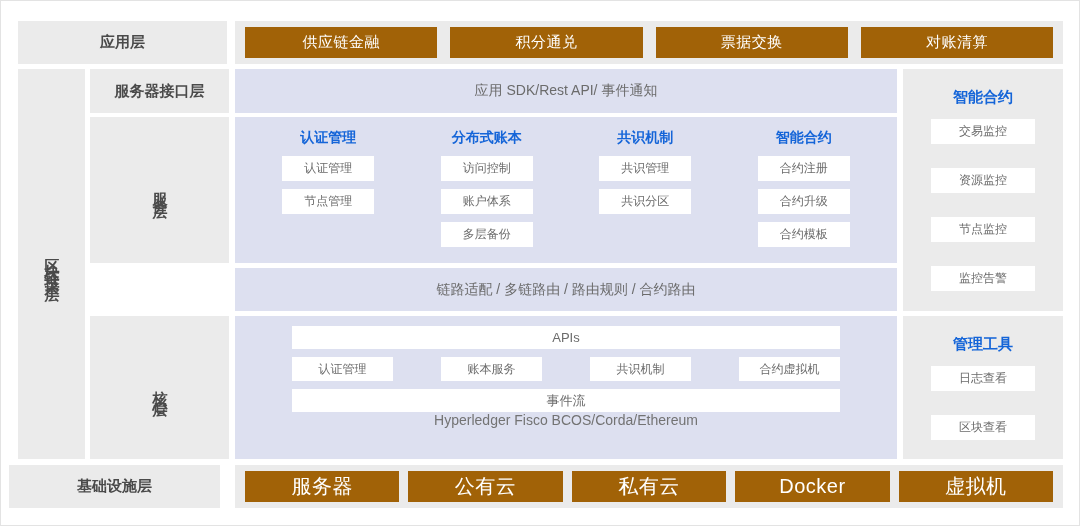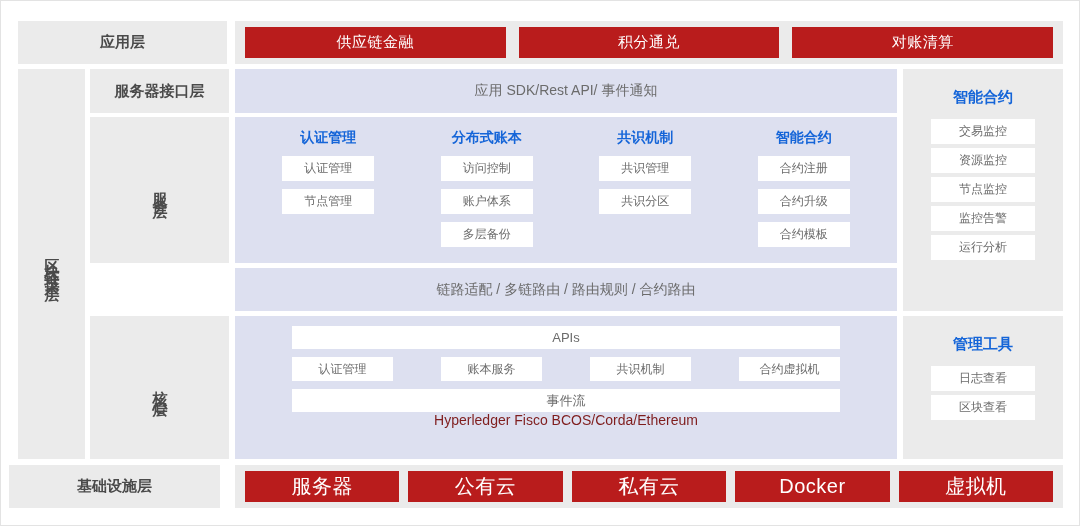--- a/index.html
+++ b/index.html
@@ -13,21 +13,21 @@
     position:relative;
     width:1080px;height:526px;
     background:#ffffff;
     border:1px solid #e3e3e3;
     box-sizing:border-box;
   }
   
   .gray{background:#ebebeb;}
   .lav{background:#dde0f0;}
   .blue-btn{
-    background:#b91c1c;color:#ffffff;
+    background:#a16207;color:#ffffff;
     display:flex;align-items:center;justify-content:center;
     font-size:15px;font-weight:400;letter-spacing:.5px;
   }
   .label-box{
     display:flex;align-items:center;justify-content:center;
     color:#4a4a4a;font-size:15px;font-weight:700;
   }
   .vlabel{
     writing-mode:vertical-rl;text-orientation:upright;
     letter-spacing:6px;font-size:15px;font-weight:700;color:#4a4a4a;
@@ -92,31 +92,31 @@
     height:23px;width:548px;margin:0 auto;
     background:#ffffff;display:flex;align-items:center;justify-content:center;
     color:#6b6b6b;font-size:13px;
   }
   #core-mid{
     width:548px;margin:8px auto;
     display:grid;grid-template-columns:repeat(4,1fr);gap:48px;
   }
   #core-mid .white-chip{height:24px;}
   #core-foot{
-    margin-top:0;text-align:center;color:#7f1d1d;font-size:14px;
+    margin-top:0;text-align:center;color:#737373;font-size:14px;
   }
 
   
   .side-panel{left:902px;width:160px;}
   #panel-contract{top:68px;height:242px;}
   #panel-tools{top:315px;height:143px;}
   .side-panel .panel-head{margin-top:19px;}
   .side-panel .chips{
     display:flex;flex-direction:column;align-items:center;
-    margin-top:12px;gap:4px;
+    margin-top:12px;gap:24px;
   }
   .side-panel .white-chip{width:104px;height:25px;}
 
   
   #infra-label{left:8px;top:464px;width:211px;height:43px;}
   #infra-strip{left:234px;top:464px;width:828px;height:43px;}
   #infra-strip .inner{
     position:absolute;left:10px;top:6px;right:10px;bottom:6px;
     display:flex;gap:9px;
   }
@@ -126,20 +126,21 @@
 <body>
 
 <div id="stage">
 
   <div class="abs gray label-box" id="app-label">应用层</div>
 
   <div class="abs gray" id="app-strip">
     <div class="inner">
       <div class="blue-btn">供应链金融</div>
       <div class="blue-btn">积分通兑</div>
+      <div class="blue-btn">票据交换</div>
       <div class="blue-btn">对账清算</div>
     </div>
   </div>
 
   <div class="abs gray" id="tech-vlabel">
     <span class="vlabel">区块链技术层</span>
   </div>
 
   <div class="abs gray label-box row-label" id="lbl-server-if">服务器接口层</div>
   <div class="abs lav band-text row-body" id="body-server-if">应用 SDK/Rest API/ 事件通知</div>

